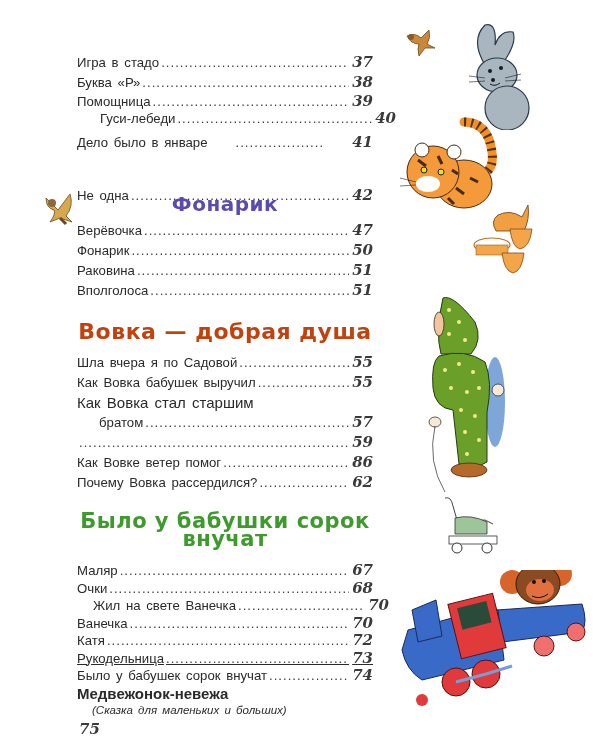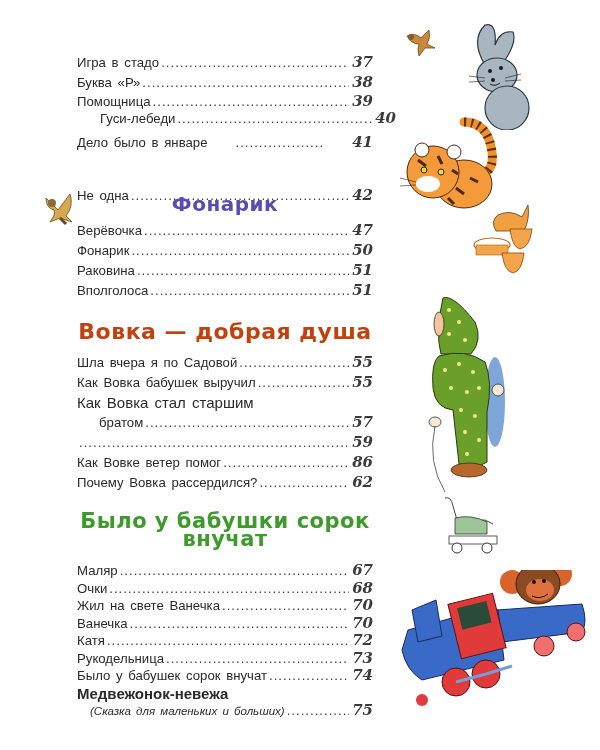--- a/index.html
+++ b/index.html
@@ -124,47 +124,47 @@
   <div class="entry" style="top:0px;">
     <span class="title">Маляр</span>
       <span class="dots"></span>
       <span class="page">67</span>
   </div>
   <div class="entry" style="top:17.5px;">
     <span class="title">Очки</span>
       <span class="dots"></span>
       <span class="page">68</span>
   </div>
-  <div class="entry" style="top:35px;">
+  <div class="entry" style="top:35px;margin-left:16px;">
     <span class="title">Жил на свете Ванечка</span>
       <span class="dots"></span>
       <span class="page">70</span>
   </div>
   <div class="entry" style="top:52.5px;">
     <span class="title">Ванечка</span>
       <span class="dots"></span>
       <span class="page">70</span>
   </div>
   <div class="entry" style="top:70px;">
     <span class="title">Катя</span>
       <span class="dots"></span>
       <span class="page">72</span>
   </div>
-  <div class="entry" style="top:87.5px;">
+  <div class="entry" style="top:87.5px;text-decoration:underline;">
     <span class="title">Рукодельница</span>
       <span class="dots"></span>
       <span class="page">73</span>
   </div>
   <div class="entry" style="top:105px;">
     <span class="title">Было у бабушек сорок внучат</span>
       <span class="dots"></span>
       <span class="page">74</span>
   </div>
   <div class="plain" style="top:122.5px;font-weight:bold;">Медвежонок-невежа</div>
-  <div class="entry sub" style="top:140px;">
+  <div class="entry sub" style="top:140px;flex-direction:column;">
     <span class="title">(Сказка для маленьких и больших)</span>
       <span class="dots"></span>
       <span class="page">75</span>
   </div>
 </div>
 
 <svg class="illus" style="left:403px; top:28px;" width="36" height="30" viewBox="0 0 36 30">
   <path d="M4 8 Q12 4 18 10 L26 2 Q28 10 24 16 L32 20 L22 20 L16 28 Q14 20 16 16 Q8 16 4 8Z" fill="#c88a3a" stroke="#6b4a1c" stroke-width="0.8"></path>
   <circle cx="8" cy="9" r="3" fill="#8a5a2a"></circle>
 </svg>

